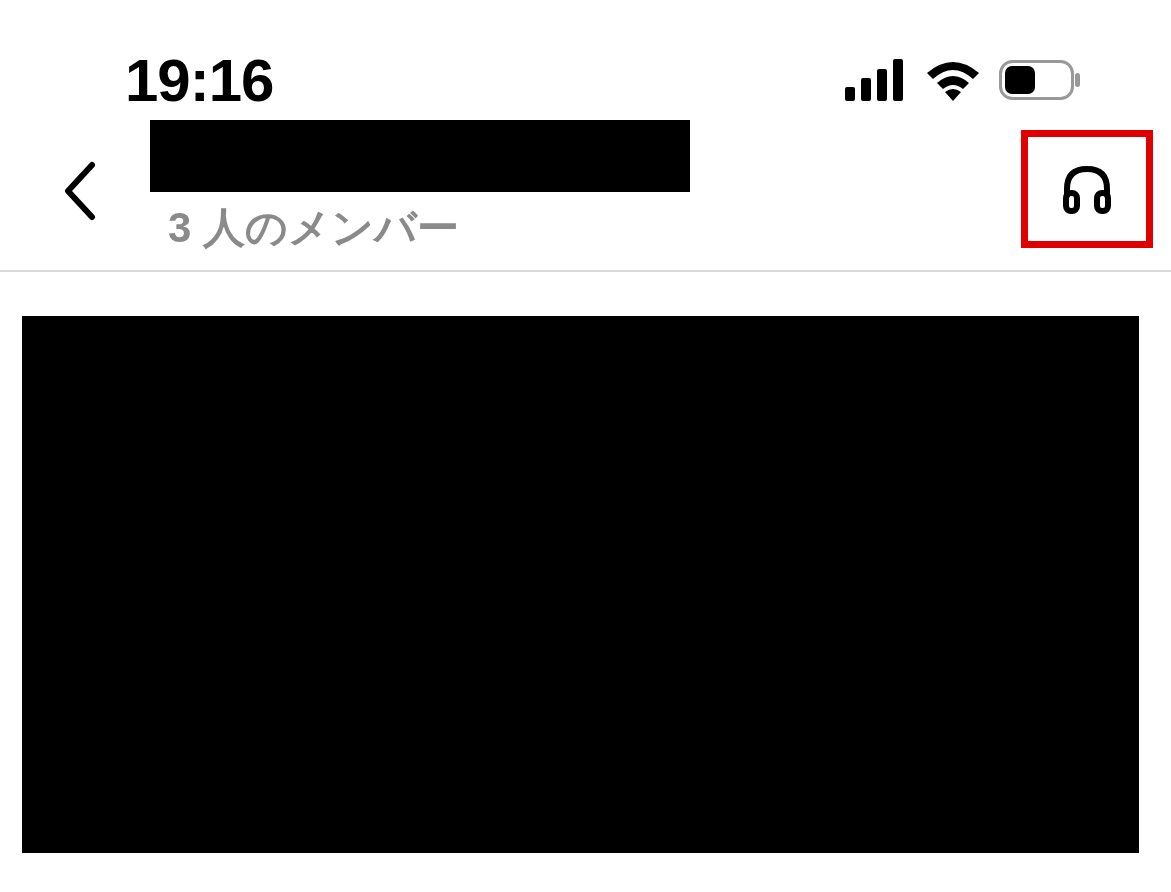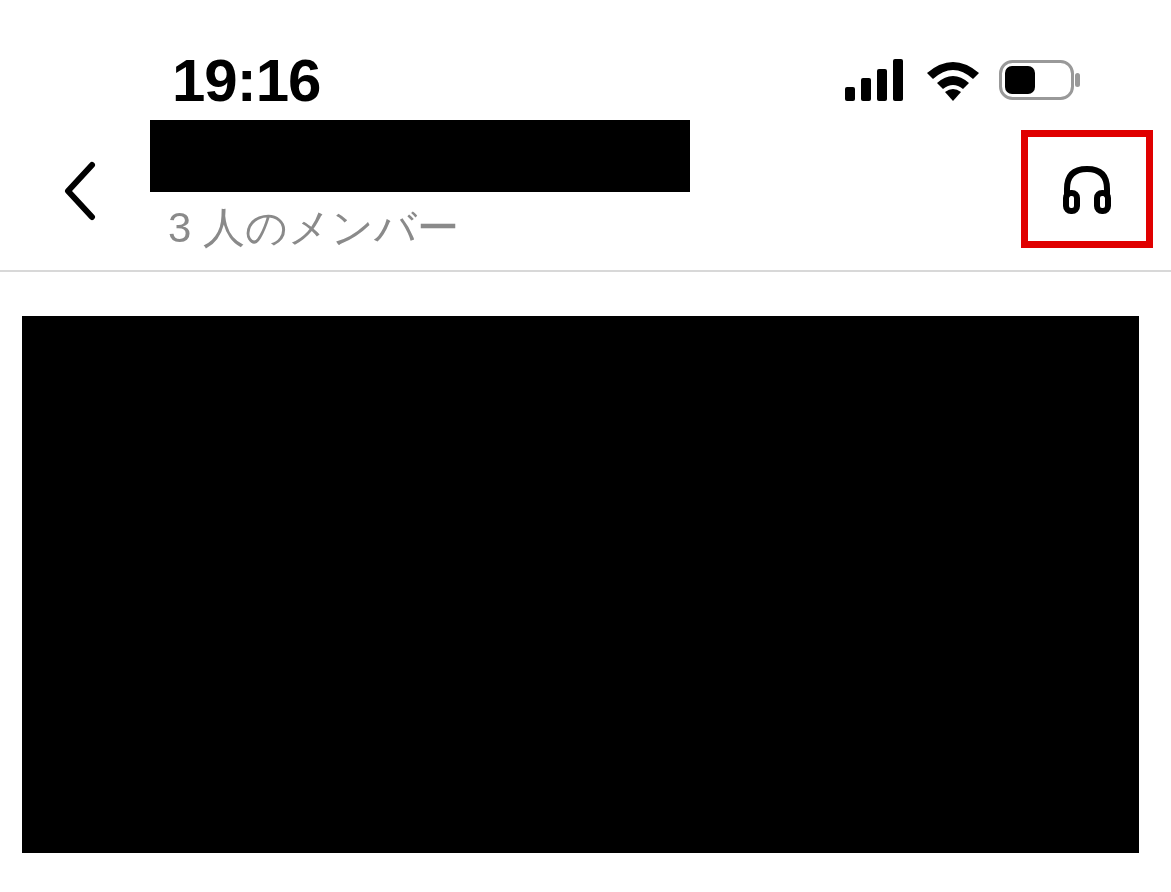--- a/index.html
+++ b/index.html
@@ -14,21 +14,20 @@
       font-family: -apple-system, BlinkMacSystemFont, "Helvetica Neue", Arial, sans-serif;
       overflow: hidden;
       position: relative;
     }
     .status-bar {
       display: flex;
       justify-content: space-between;
       align-items: center;
       padding: 50px 90px 0 125px;
       height: 110px;
-      margin-left: 47px;
     }
     .time {
       font-size: 60px;
       font-weight: 600;
       color: #000;
       letter-spacing: -1px;
     }
     .status-icons {
       display: flex;
       align-items: center;
@@ -60,21 +59,21 @@
     .title-redacted {
       width: 540px;
       height: 72px;
       background: #000;
     }
     .subtitle {
       font-size: 42px;
       color: #8a8a8a;
       margin-top: 8px;
       margin-left: 18px;
-      font-weight: 400;
+      font-weight: 700;
     }
     .headphones-button {
       position: absolute;
       right: 18px;
       top: 20px;
       width: 132px;
       height: 118px;
       border: 7px solid #e00000;
       display: flex;
       align-items: center;

